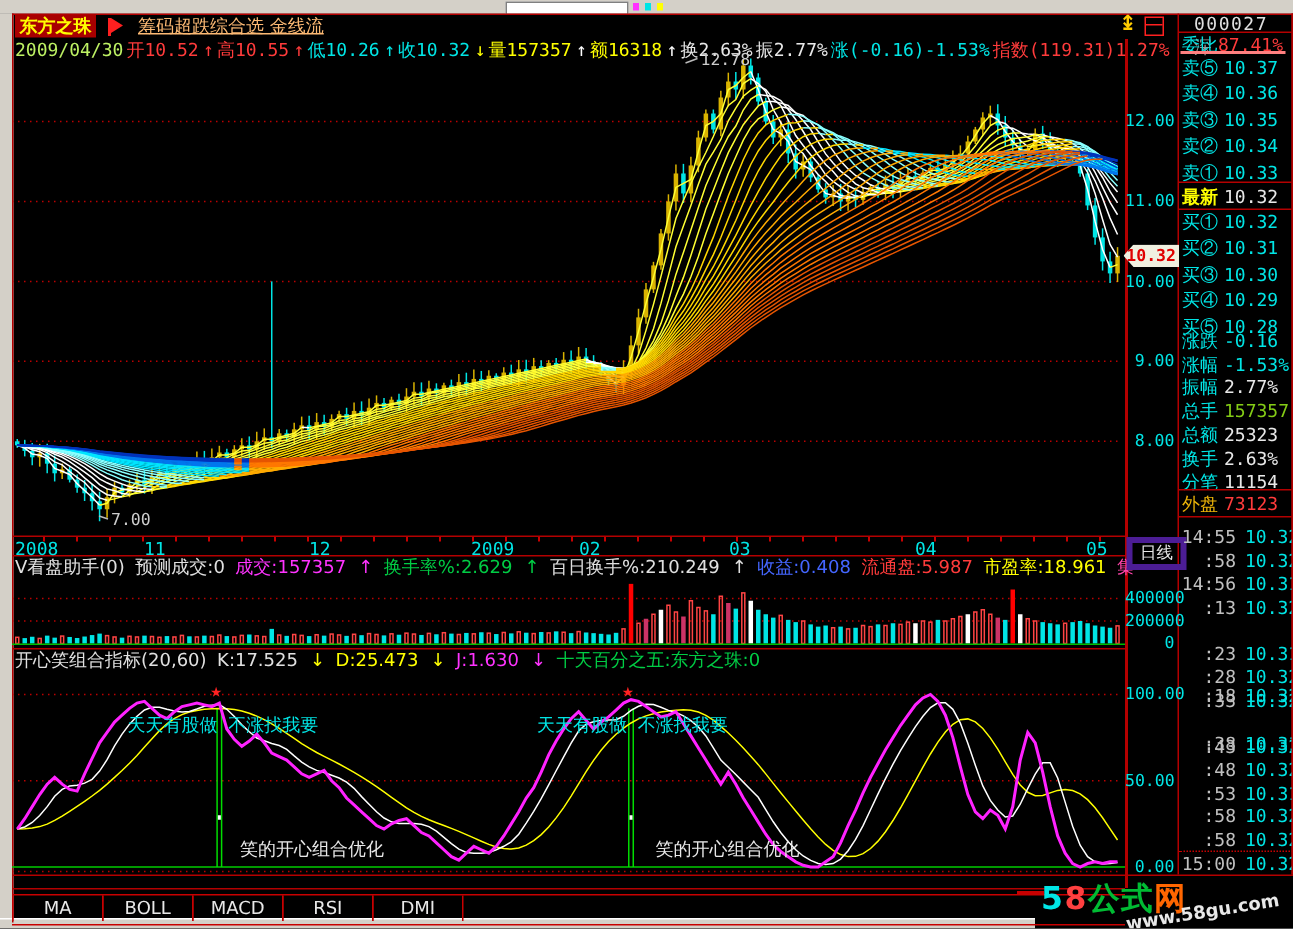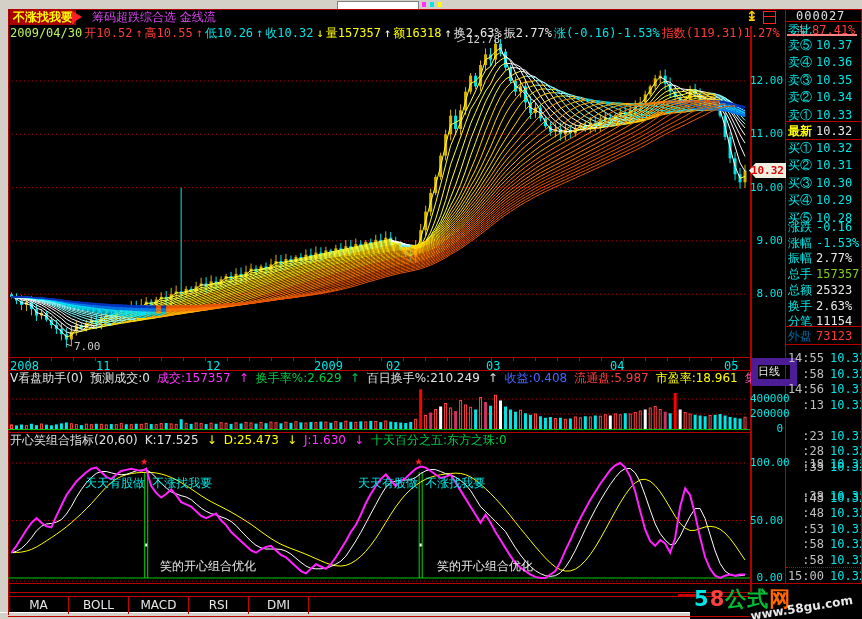--- a/index.html
+++ b/index.html
@@ -10,35 +10,35 @@
   .tb-box{position:absolute;left:337px;top:1px;width:80px;height:7px;background:#fff;border:1px solid #808080;}
   .tb-dot{position:absolute;top:2px;width:4px;height:5px;display:inline-block;}
   .chrome-left{position:absolute;left:0;top:9px;width:8px;height:603px;background:#d4d0c8;border-right:1px solid #808080;}
   .chrome-bottom{position:absolute;left:0;top:612px;width:690px;height:7px;background:#d4d0c8;border-top:1px solid #fff;}
   .rl{position:absolute;background:#b40000;}
   
   .titlebar{position:absolute;left:8px;top:10px;width:742px;height:16px;}
   .stock-chip{position:absolute;left:2px;top:0;background:#a80000;color:#ffff00;font-weight:bold;padding:0 3px;height:15px;line-height:15px;}
   .flag{position:absolute;left:66px;top:2px;width:0;height:0;border-left:8px solid #ff2020;border-top:5px solid transparent;border-bottom:5px solid transparent;}
   .flagpole{position:absolute;left:64px;top:2px;width:2px;height:12px;background:#ff2020;}
-  .menu{position:absolute;left:84px;top:0;color:#d946ef;height:15px;line-height:15px;}
+  .menu{position:absolute;left:84px;top:0;color:#fdba74;height:15px;line-height:15px;text-decoration:underline;}
   .icon-updown{position:absolute;left:738px;top:-2px;color:#ffcc00;font-weight:bold;font-size:14px;}
   .icon-grid{position:absolute;left:755px;top:1px;width:11px;height:11px;border:1px solid #ff2020;}
   .icon-grid::after{content:"";position:absolute;left:0;top:4px;width:11px;height:1px;background:#ff2020;}
   
   .inforow{position:absolute;left:10px;top:26px;width:740px;height:14px;white-space:nowrap;line-height:14px;}
   .inforow span{margin-right:2px;}
   .date{color:#bef264;margin-right:6px;}
   
   .ylab{position:absolute;left:750px;width:33px;text-align:right;color:#00e5e5;font-size:11px;line-height:12px;}
   .pricetag{position:absolute;left:749px;top:163px;width:37px;height:15px;background:#f0f0e0;
             clip-path:polygon(0 50%,18% 0,100% 0,100% 100%,18% 100%);color:#e00000;font-size:11px;
             line-height:15px;text-align:right;padding-right:2px;box-sizing:border-box;font-weight:bold;}
-  .period-box{position:absolute;left:751px;top:358px;width:32px;height:14px;border:7px solid #4c1d95;
-              color:#e8e8e8;font-size:11px;line-height:14px;text-align:left;}
+  .period-box{position:absolute;left:751px;top:358px;width:32px;height:14px;border:4px solid #4c1d95;
+              color:#e8e8e8;font-size:11px;line-height:14px;text-align:center;}
   
   .xaxis{position:absolute;left:8px;top:358px;width:742px;height:12px;
          background:repeating-linear-gradient(90deg,transparent 0 21px,#c80000 21px 22px);
          background-size:100% 3px;background-repeat:no-repeat;}
   .xaxis span{position:absolute;top:1px;color:#00e5e5;font-size:12px;}
   
   .indhdr{position:absolute;left:10px;width:745px;height:14px;line-height:14px;white-space:nowrap;overflow:hidden;}
   .indhdr span{margin-right:7px;}
   
   .tabbar{position:absolute;left:8px;top:596px;width:742px;height:19px;border-top:1px solid #c80000;border-bottom:1px solid #c80000;}
@@ -81,21 +81,21 @@
   <div class="rl" style="left:750px;top:26px;width:2px;height:566px;"></div>
   <div class="rl" style="left:785px;top:9px;width:1px;height:574px;"></div>
   <div class="rl" style="left:861px;top:9px;width:1px;height:574px;"></div>
   <div class="rl" style="left:8px;top:357px;width:742px;height:1px;"></div>
   <div class="rl" style="left:8px;top:370px;width:742px;height:1px;"></div>
   <div class="rl" style="left:8px;top:432px;width:742px;height:1px;"></div>
   <div class="rl" style="left:8px;top:583px;width:854px;height:1px;"></div>
   <div class="rl" style="left:8px;top:592px;width:742px;height:1px;"></div>
 
   <div class="titlebar">
-    <span class="stock-chip">不涨找我要</span>
+    <span class="stock-chip">东方之珠</span>
     <span class="flagpole"></span>
     <span class="flag"></span>
     <span class="menu">筹码超跌综合选 金线流</span>
     <span class="icon-updown">↨</span>
     <span class="icon-grid"></span>
   </div>
 
   <div class="inforow num">
     <span class="date">2009/04/30</span><span id="info-fields"><span style="color: rgb(255, 59, 59);">开10.52</span><span style="color: rgb(255, 59, 59); margin-left: 1px;">↑</span><span style="color: rgb(255, 59, 59);">高10.55</span><span style="color: rgb(255, 59, 59); margin-left: 1px;">↑</span><span style="color: rgb(0, 229, 229);">低10.26</span><span style="color: rgb(0, 229, 229); margin-left: 1px;">↑</span><span style="color: rgb(0, 229, 229);">收10.32</span><span style="color: rgb(255, 255, 0); margin-left: 1px;">↓</span><span style="color: rgb(255, 255, 0);">量157357</span><span style="color: rgb(255, 255, 255); margin-left: 1px;">↑</span><span style="color: rgb(255, 255, 0);">额16318</span><span style="color: rgb(255, 255, 255); margin-left: 1px;">↑</span><span style="color: rgb(232, 232, 232);">换2.63%</span><span style="color: rgb(232, 232, 232);">振2.77%</span><span style="color: rgb(0, 229, 229);">涨(-0.16)-1.53%</span><span style="color: rgb(255, 59, 59);">指数(119.31)1.27%</span></span>
   </div>
@@ -899,21 +899,21 @@
         <div class="sb-row" style="top: 288.5px;">
           <span class="sb-label" style="color: rgb(0, 229, 229);">换手</span>
           <span class="sb-val" style="color: rgb(232, 232, 232);">2.63%</span>
         </div>
         <div class="sb-row" style="top: 304.2px;">
           <span class="sb-label" style="color: rgb(0, 229, 229);">分笔</span>
           <span class="sb-val" style="color: rgb(232, 232, 232);">11154</span>
         </div>
         <div class="rl" style="left: 0px; top: 317px; width: 76px; height: 1px;"></div>
         <div class="sb-row" style="top: 319px;">
-          <span class="sb-label" style="color: #0369a1;">外盘</span>
+          <span class="sb-label" style="color: #eab308;">外盘</span>
           <span class="sb-val" style="color: rgb(255, 59, 59);">73123</span>
         </div>
         <div class="rl" style="left: 0px; top: 335px; width: 76px; height: 1px;"></div>
         <div class="sb-row" style="top: 341px;">
           <span class="tick-time">14:55</span>
           <span class="tick-price">10.32</span>
         </div>
         <div class="sb-row" style="top: 356.5px;">
           <span class="tick-time">:58</span>
           <span class="tick-price">10.32</span>

